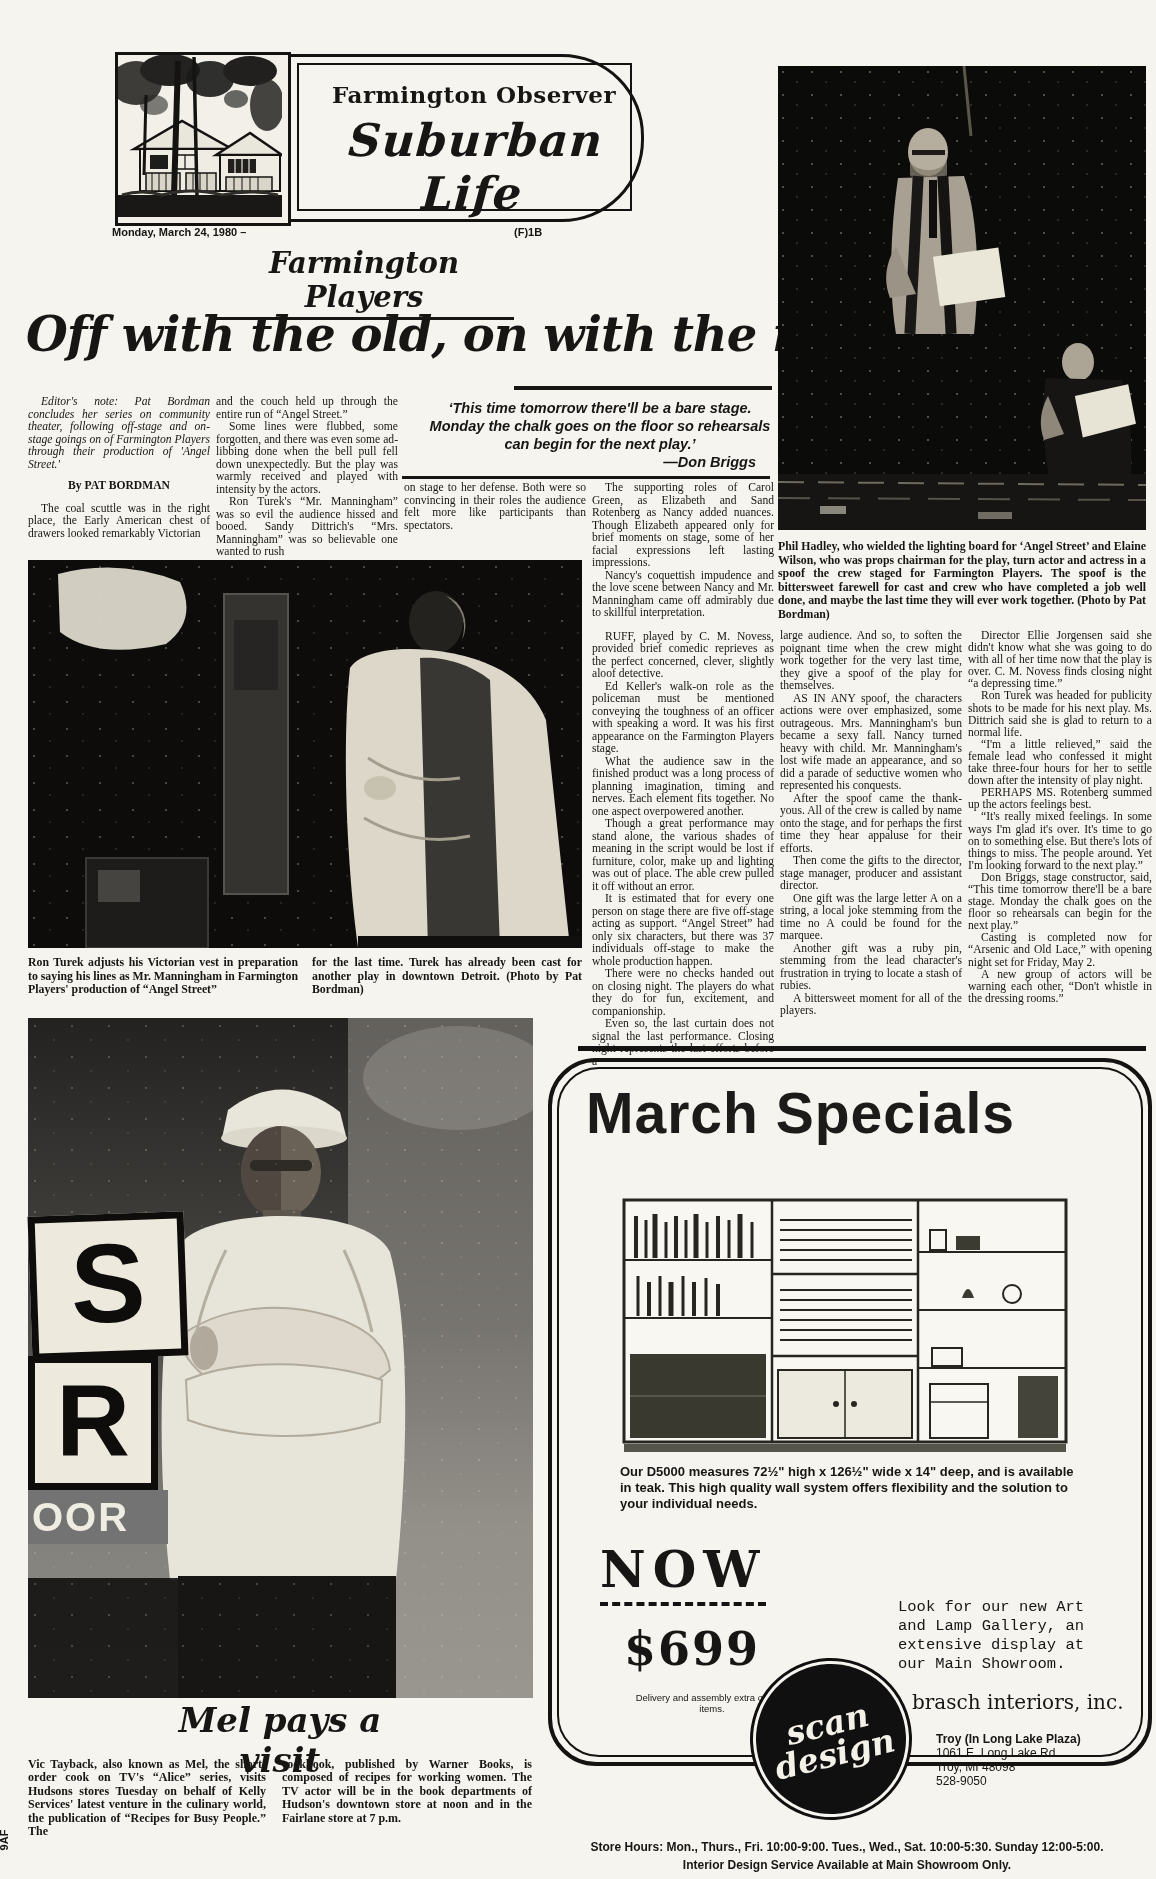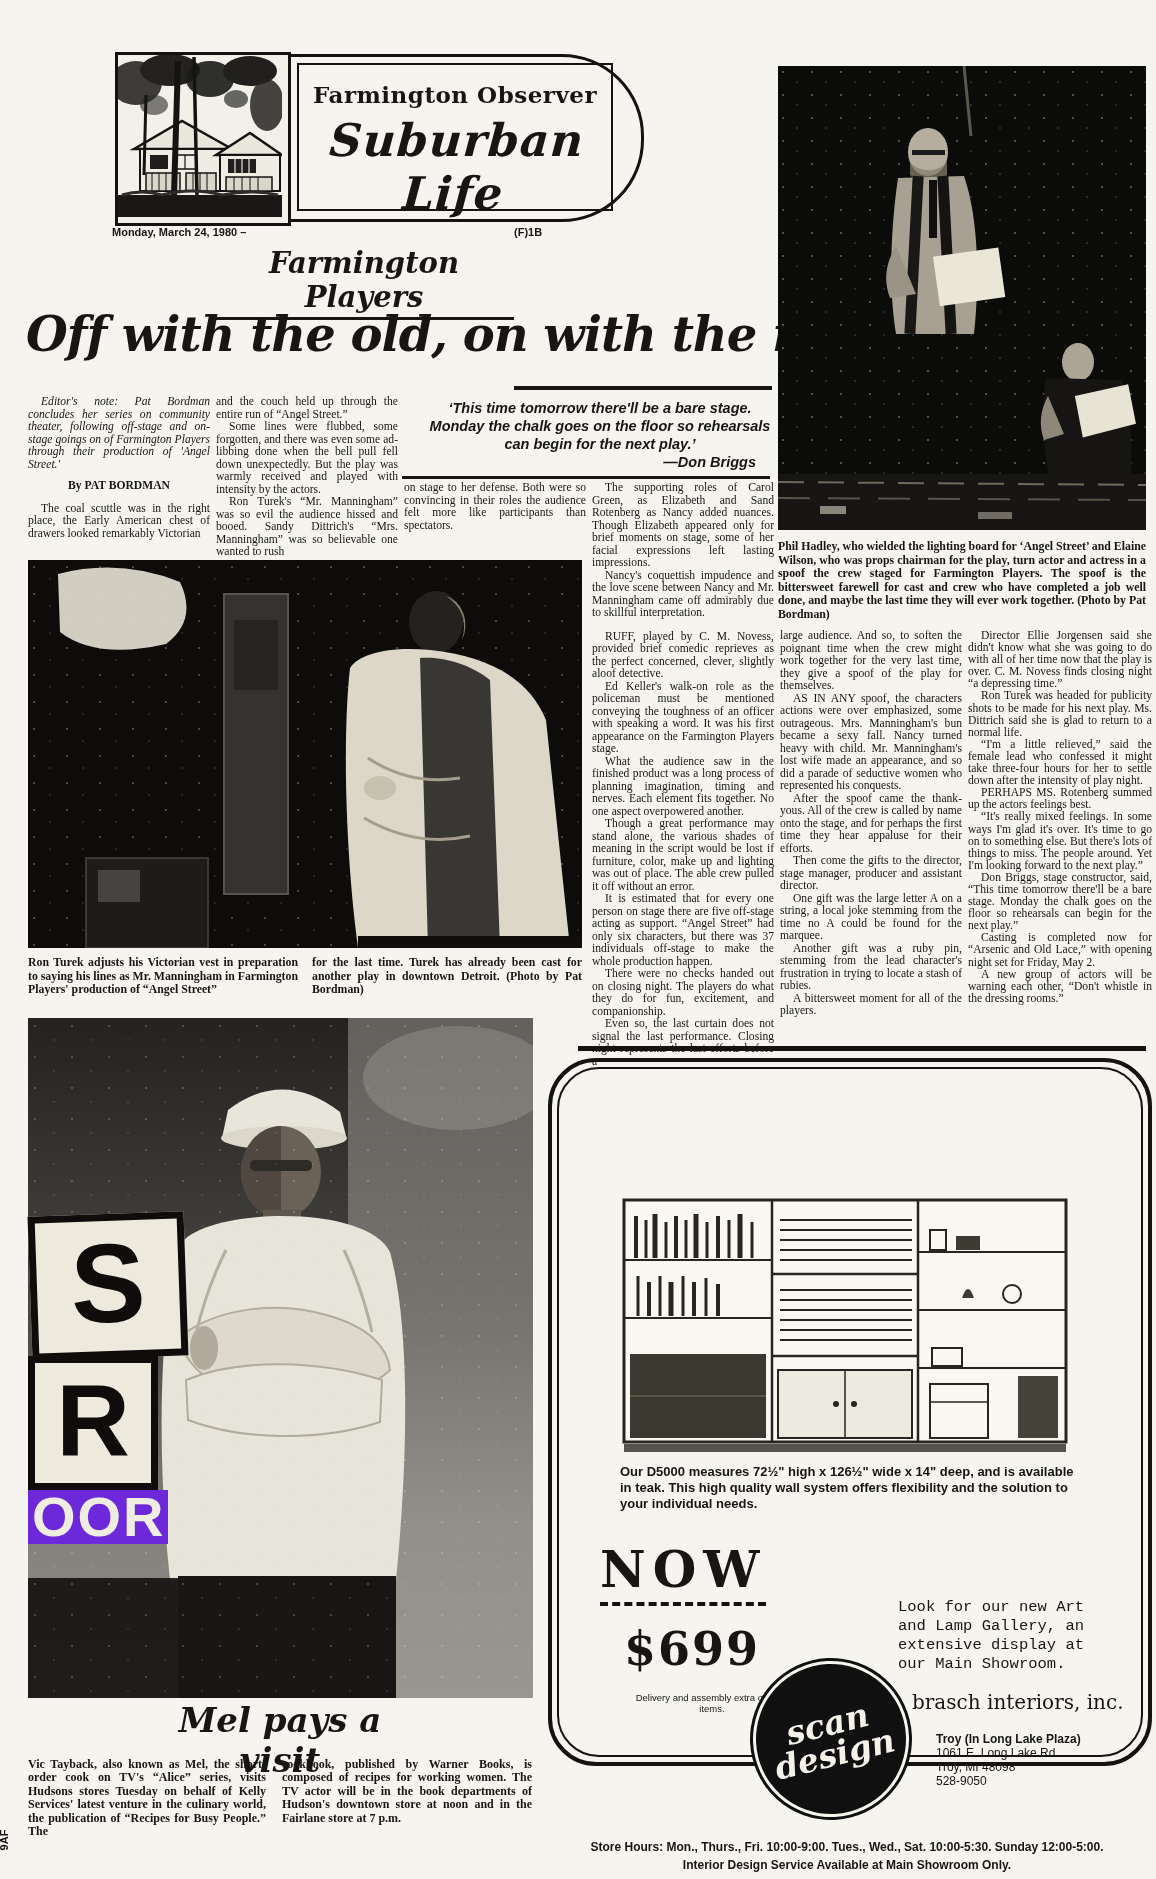--- a/index.html
+++ b/index.html
@@ -7,21 +7,21 @@
     position:relative; width:1156px; height:1879px; margin:0 auto;
     background:#f5f4ee; color:#171614; overflow:hidden;
     font-family:"Liberation Serif", serif;
   }
   .abs { position:absolute; }
 
   
   .house-box { left:115px; top:52px; width:170px; height:168px; border:3px solid #141312; background:#f2f0e9; }
   .house-box svg { display:block; }
   .masthead-outer { left:288px; top:54px; width:350px; height:162px; border:3px solid #141312; border-radius:0 82px 82px 0; }
-  .masthead-inner { position:absolute; left:6px; top:6px; width:312px; height:144px; border:2px solid #141312; text-align:center; }
+  .masthead-inner { position:absolute; left:6px; top:6px; width:312px; height:144px; border:2px solid #141312; text-align:center;padding-left:19px; }
   .paper-name { margin-top:16px; font-family:"DejaVu Serif",serif; font-weight:bold; font-size:23px; letter-spacing:.5px; }
   .section-name { margin-top:6px; font-family:"DejaVu Serif",serif; font-weight:bold; font-style:italic; font-size:45px; letter-spacing:1px; transform:skewX(-4deg); }
   .date-line { left:112px; top:226px; font-family:"Liberation Sans",sans-serif; font-weight:bold; font-size:11px; }
   .page-number { left:514px; top:226px; font-family:"Liberation Sans",sans-serif; font-weight:bold; font-size:11px; }
   .kicker-wrap { left:214px; top:246px; width:300px; text-align:center; }
   .kicker { display:inline-block; font-family:"DejaVu Serif",serif; font-weight:bold; font-style:italic; font-size:29px; border-bottom:3px solid #171614; padding-bottom:3px; }
   .headline { left:26px; top:306px; width:645px; font-family:"DejaVu Serif",serif; font-weight:bold; font-style:italic; font-size:48px; letter-spacing:-1px; white-space:nowrap; }
 
   
   .bodycol { width:182px; font-size:11.6px; line-height:12.5px; text-align:justify; }
@@ -53,21 +53,21 @@
   .photo-turek { left:28px;  top:560px; width:554px; height:388px; }
   .photo-mel   { left:28px;  top:1018px; width:505px; height:680px; }
   .caption { font-weight:bold; font-size:11.8px; line-height:13.6px; text-align:justify; }
   .caption-spoof { left:778px; top:540px; width:368px; }
   .caption-turek-left  { left:28px;  top:956px; width:270px; }
   .caption-turek-right { left:312px; top:956px; width:270px; }
 
   .mel-sign { position:absolute; font-family:"Liberation Sans",sans-serif; font-weight:bold; color:#0e0d0c; text-align:center; }
   .mel-sign-s { left:2px; top:196px; width:142px; height:130px; background:#edeadd; border:7px solid #0e0d0c; font-size:112px; line-height:126px; transform:rotate(-2deg); }
   .mel-sign-r { left:0px; top:338px; width:116px; height:120px; background:#edeadd; border:7px solid #0e0d0c; font-size:102px; line-height:116px; }
-  .mel-sign-door { left:0px; top:472px; width:136px; height:54px; background:#6d28d9; color:#efece1; font-size:56px; line-height:54px; letter-spacing:2px; text-align:left; padding-left:4px; }
+  .mel-sign-door { left:0px; top:472px; width:136px; height:54px; background:#737373; color:#efece1; font-size:40px; line-height:54px; letter-spacing:2px; text-align:left; padding-left:4px; }
 
   
   .mel-heading { left:140px; top:1700px; width:280px; text-align:center; font-family:"DejaVu Serif",serif; font-weight:bold; font-style:italic; font-size:34px; }
   .mel-text { font-weight:bold; font-size:12px; line-height:13.4px; text-align:justify;margin-top:16px; }
   .mel-col1 { left:28px;  top:1742px; width:238px; }
   .mel-col2 { left:282px; top:1742px; width:250px; }
 
   
   .ad-outer { left:548px; top:1058px; width:596px; height:700px; border:4px solid #141312; border-radius:48px; }
   .ad-inner { position:absolute; inset:5px; border:2px solid #141312; border-radius:42px; }
@@ -316,20 +316,21 @@
   <div class="abs heavy-rule"></div>
 
   <div class="abs mel-heading">Mel pays a visit</div>
   <div class="abs mel-text mel-col1">Vic Tayback, also known as Mel, the short-order cook on TV's “Alice” series, visits Hudsons stores Tuesday on behalf of Kelly Services' latest venture in the culinary world, the publication of “Recipes for Busy People.” The</div>
   <div class="abs mel-text mel-col2">cookbook, published by Warner Books, is composed of recipes for working women. The TV actor will be in the book departments of Hudson's downtown store at noon and in the Fairlane store at 7 p.m.</div>
 
   <div class="abs ad-outer">
     <div class="ad-inner"></div>
   </div>
 
+  <div class="abs ad-title">March Specials</div>
 
   <div class="abs ad-shelf">
     <svg width="446" height="256" viewBox="0 0 446 256">
       <rect x="2" y="2" width="442" height="242" fill="#f8f7f2" stroke="#26251f" stroke-width="3"></rect>
       <line x1="150" y1="2" x2="150" y2="244" stroke="#26251f" stroke-width="2.5"></line>
       <line x1="296" y1="2" x2="296" y2="244" stroke="#26251f" stroke-width="2.5"></line>
       <line x1="2" y1="62" x2="150" y2="62" stroke="#26251f" stroke-width="2"></line>
       <line x1="2" y1="120" x2="150" y2="120" stroke="#26251f" stroke-width="2"></line>
       <g stroke="#26251f">
         <line x1="14" y1="18" x2="14" y2="60" stroke-width="4"></line>

